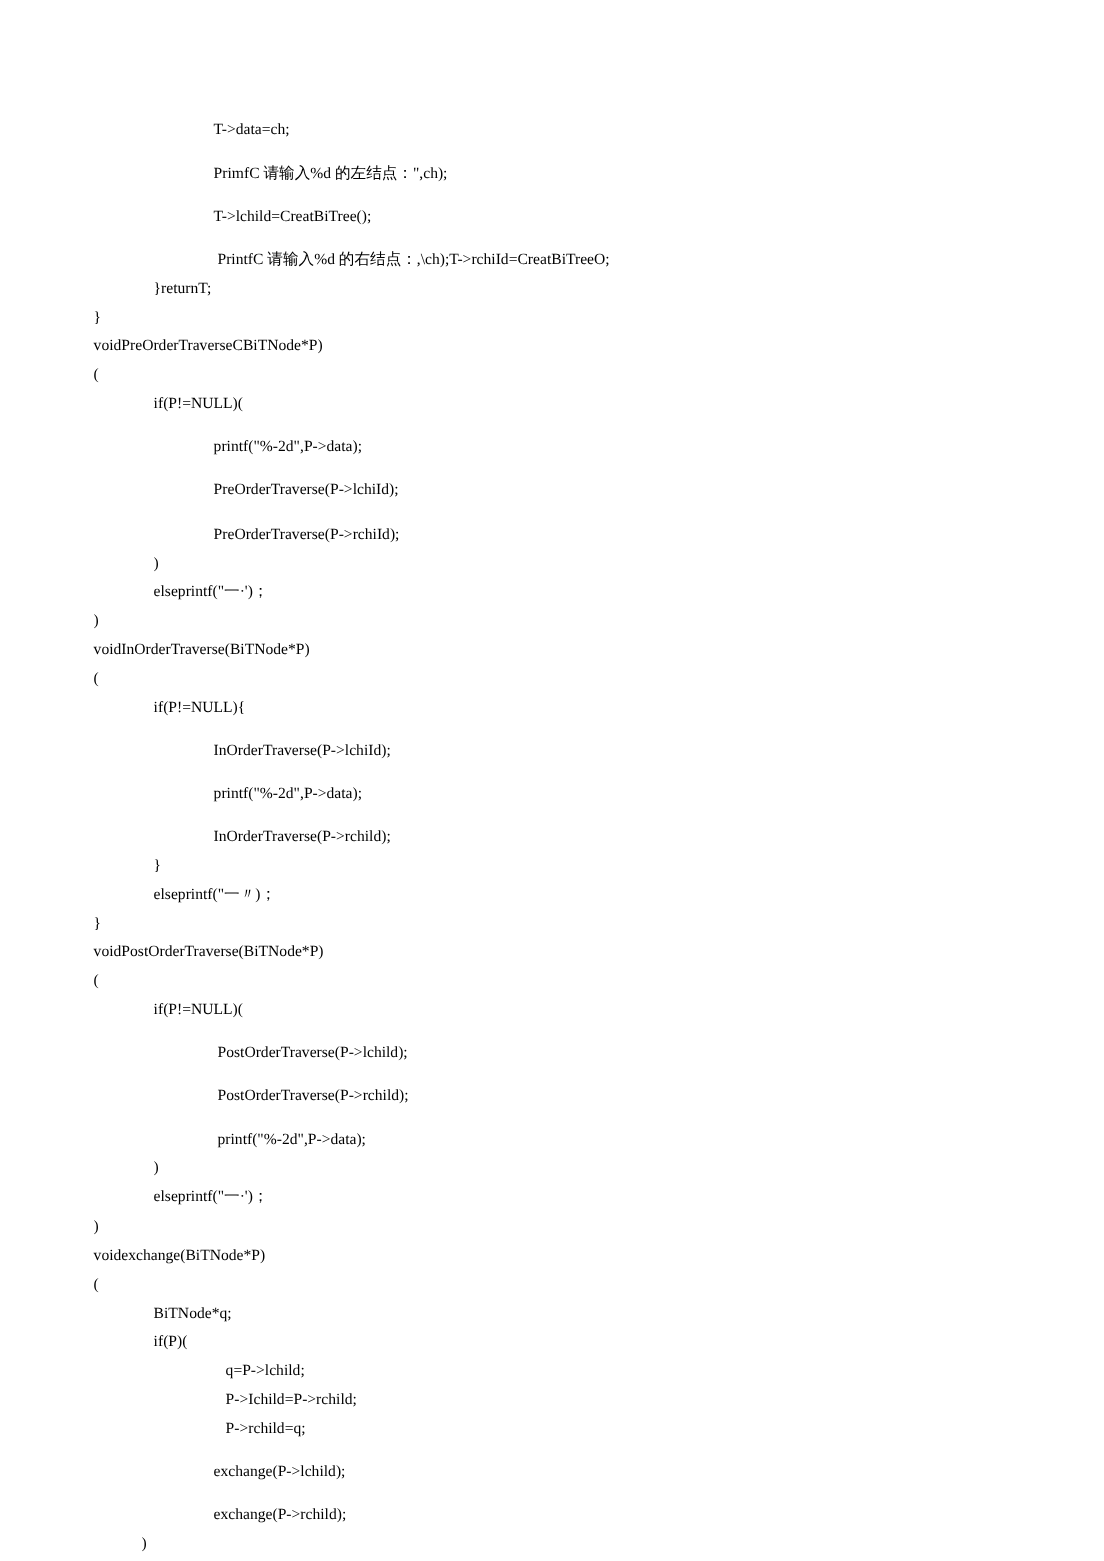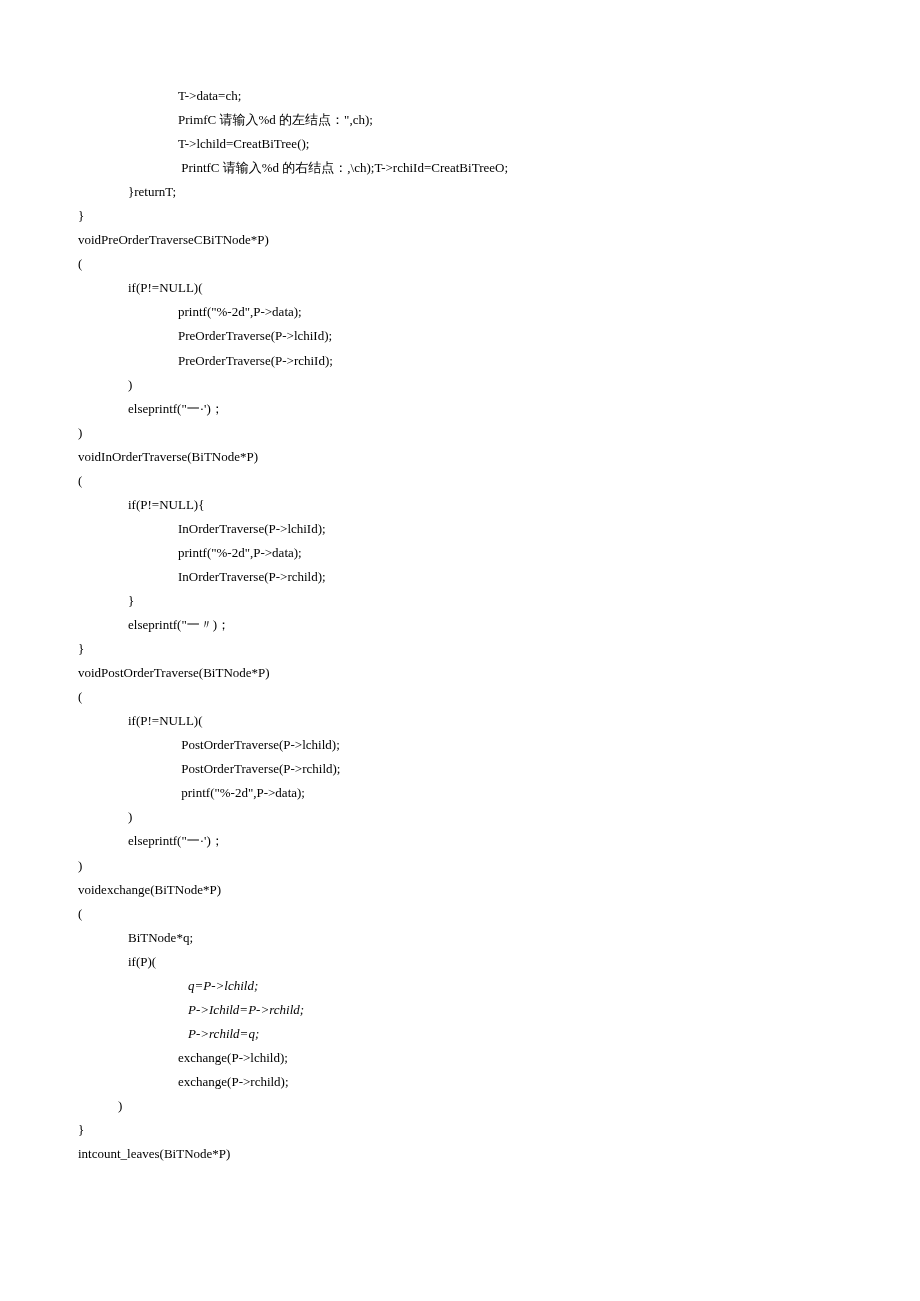--- a/index.html
+++ b/index.html
@@ -14,20 +14,20 @@
   }
   .page {
     padding: 84px 78px 60px 78px;
     white-space: pre;
   }
   .line {
     display: block;
   }
   .i0 { padding-left: 0px; }
   .i1 { padding-left: 50px; font-family: Liberation Serif, serif; }
-  .i2 { padding-left: 100px; }
-  .i3 { padding-left: 110px; font-style: italic; }
+  .i2 { padding-left: 100px; margin-top: 12px; }
+  .i3 { padding-left: 110px; }
   .i4 { padding-left: 40px; }
 </style>
 </head>
 <body>
 
 <div class="page" id="page"><span class="line i2">T-&gt;data=ch;</span><span class="line i2">PrimfC 请输入%d 的左结点：",ch);</span><span class="line i2">T-&gt;lchild=CreatBiTree();</span><span class="line i2"> PrintfC 请输入%d 的右结点：,\ch);T-&gt;rchiId=CreatBiTreeO;</span><span class="line i1">}returnT;</span><span class="line i0">}</span><span class="line i0">voidPreOrderTraverseCBiTNode*P)</span><span class="line i0">(</span><span class="line i1">if(P!=NULL)(</span><span class="line i2">printf("%-2d",P-&gt;data);</span><span class="line i2">PreOrderTraverse(P-&gt;lchiId);</span><span class="line i2">PreOrderTraverse(P-&gt;rchiId);</span><span class="line i1">)</span><span class="line i1">elseprintf("一·')；</span><span class="line i0">)</span><span class="line i0">voidInOrderTraverse(BiTNode*P)</span><span class="line i0">(</span><span class="line i1">if(P!=NULL){</span><span class="line i2">InOrderTraverse(P-&gt;lchiId);</span><span class="line i2">printf("%-2d",P-&gt;data);</span><span class="line i2">InOrderTraverse(P-&gt;rchild);</span><span class="line i1">}</span><span class="line i1">elseprintf("一〃)；</span><span class="line i0">}</span><span class="line i0">voidPostOrderTraverse(BiTNode*P)</span><span class="line i0">(</span><span class="line i1">if(P!=NULL)(</span><span class="line i2"> PostOrderTraverse(P-&gt;lchild);</span><span class="line i2"> PostOrderTraverse(P-&gt;rchild);</span><span class="line i2"> printf("%-2d",P-&gt;data);</span><span class="line i1">)</span><span class="line i1">elseprintf("一·')；</span><span class="line i0">)</span><span class="line i0">voidexchange(BiTNode*P)</span><span class="line i0">(</span><span class="line i1">BiTNode*q;</span><span class="line i1">if(P)(</span><span class="line i3">q=P-&gt;lchild;</span><span class="line i3">P-&gt;Ichild=P-&gt;rchild;</span><span class="line i3">P-&gt;rchild=q;</span><span class="line i2">exchange(P-&gt;lchild);</span><span class="line i2">exchange(P-&gt;rchild);</span><span class="line i4">)</span><span class="line i0">}</span><span class="line i0">intcount_leaves(BiTNode*P)</span></div>
 
 </body></html>

